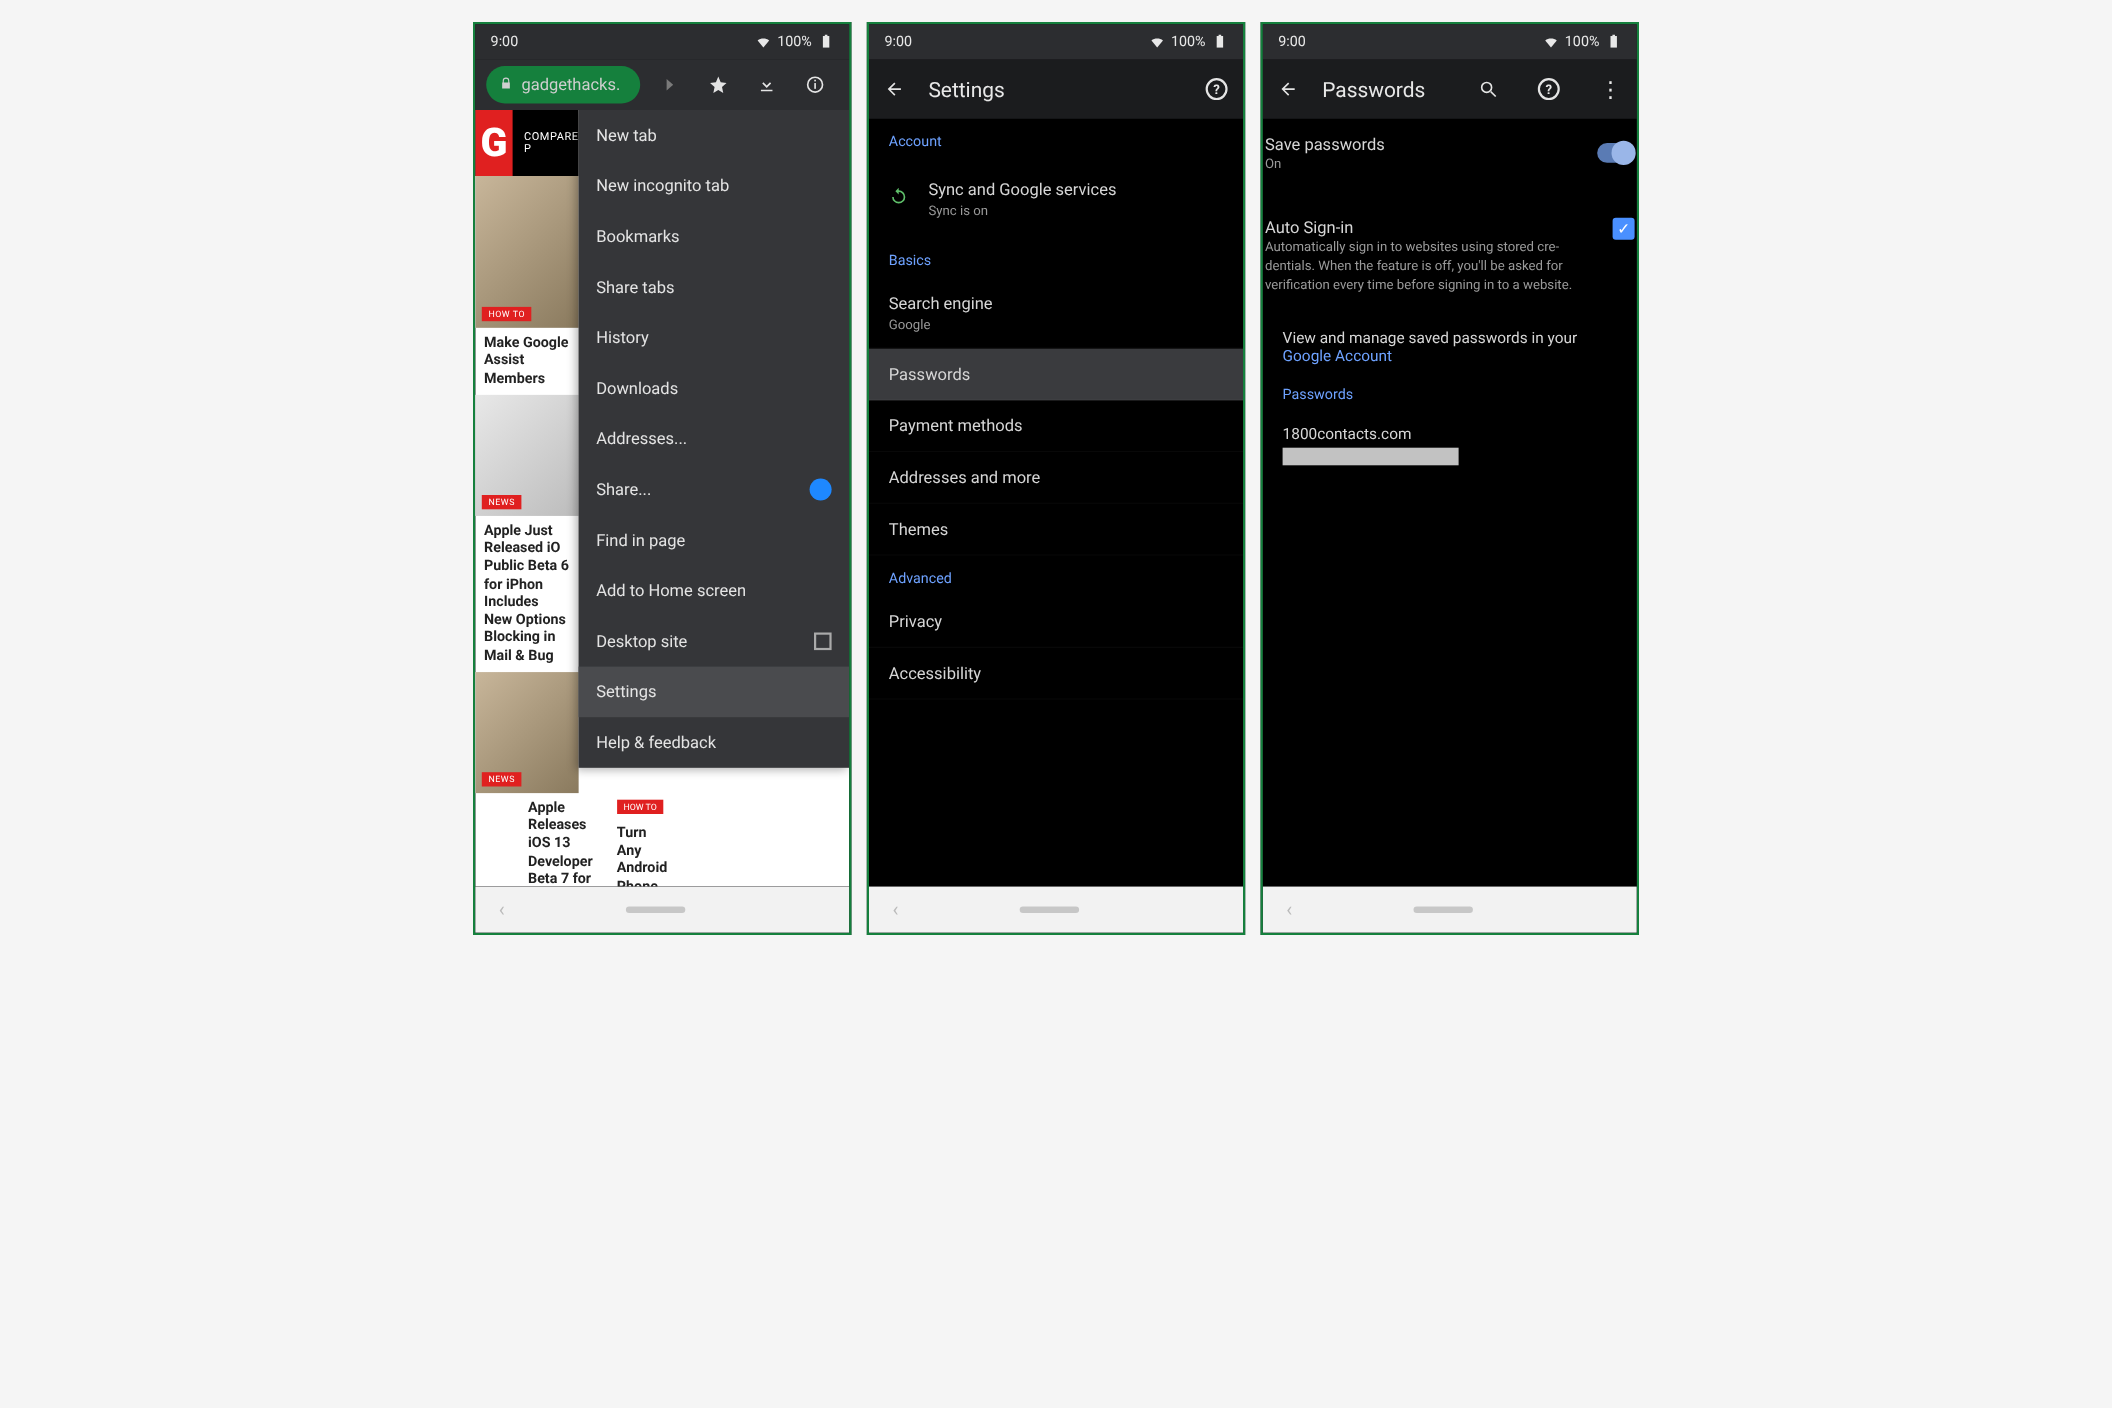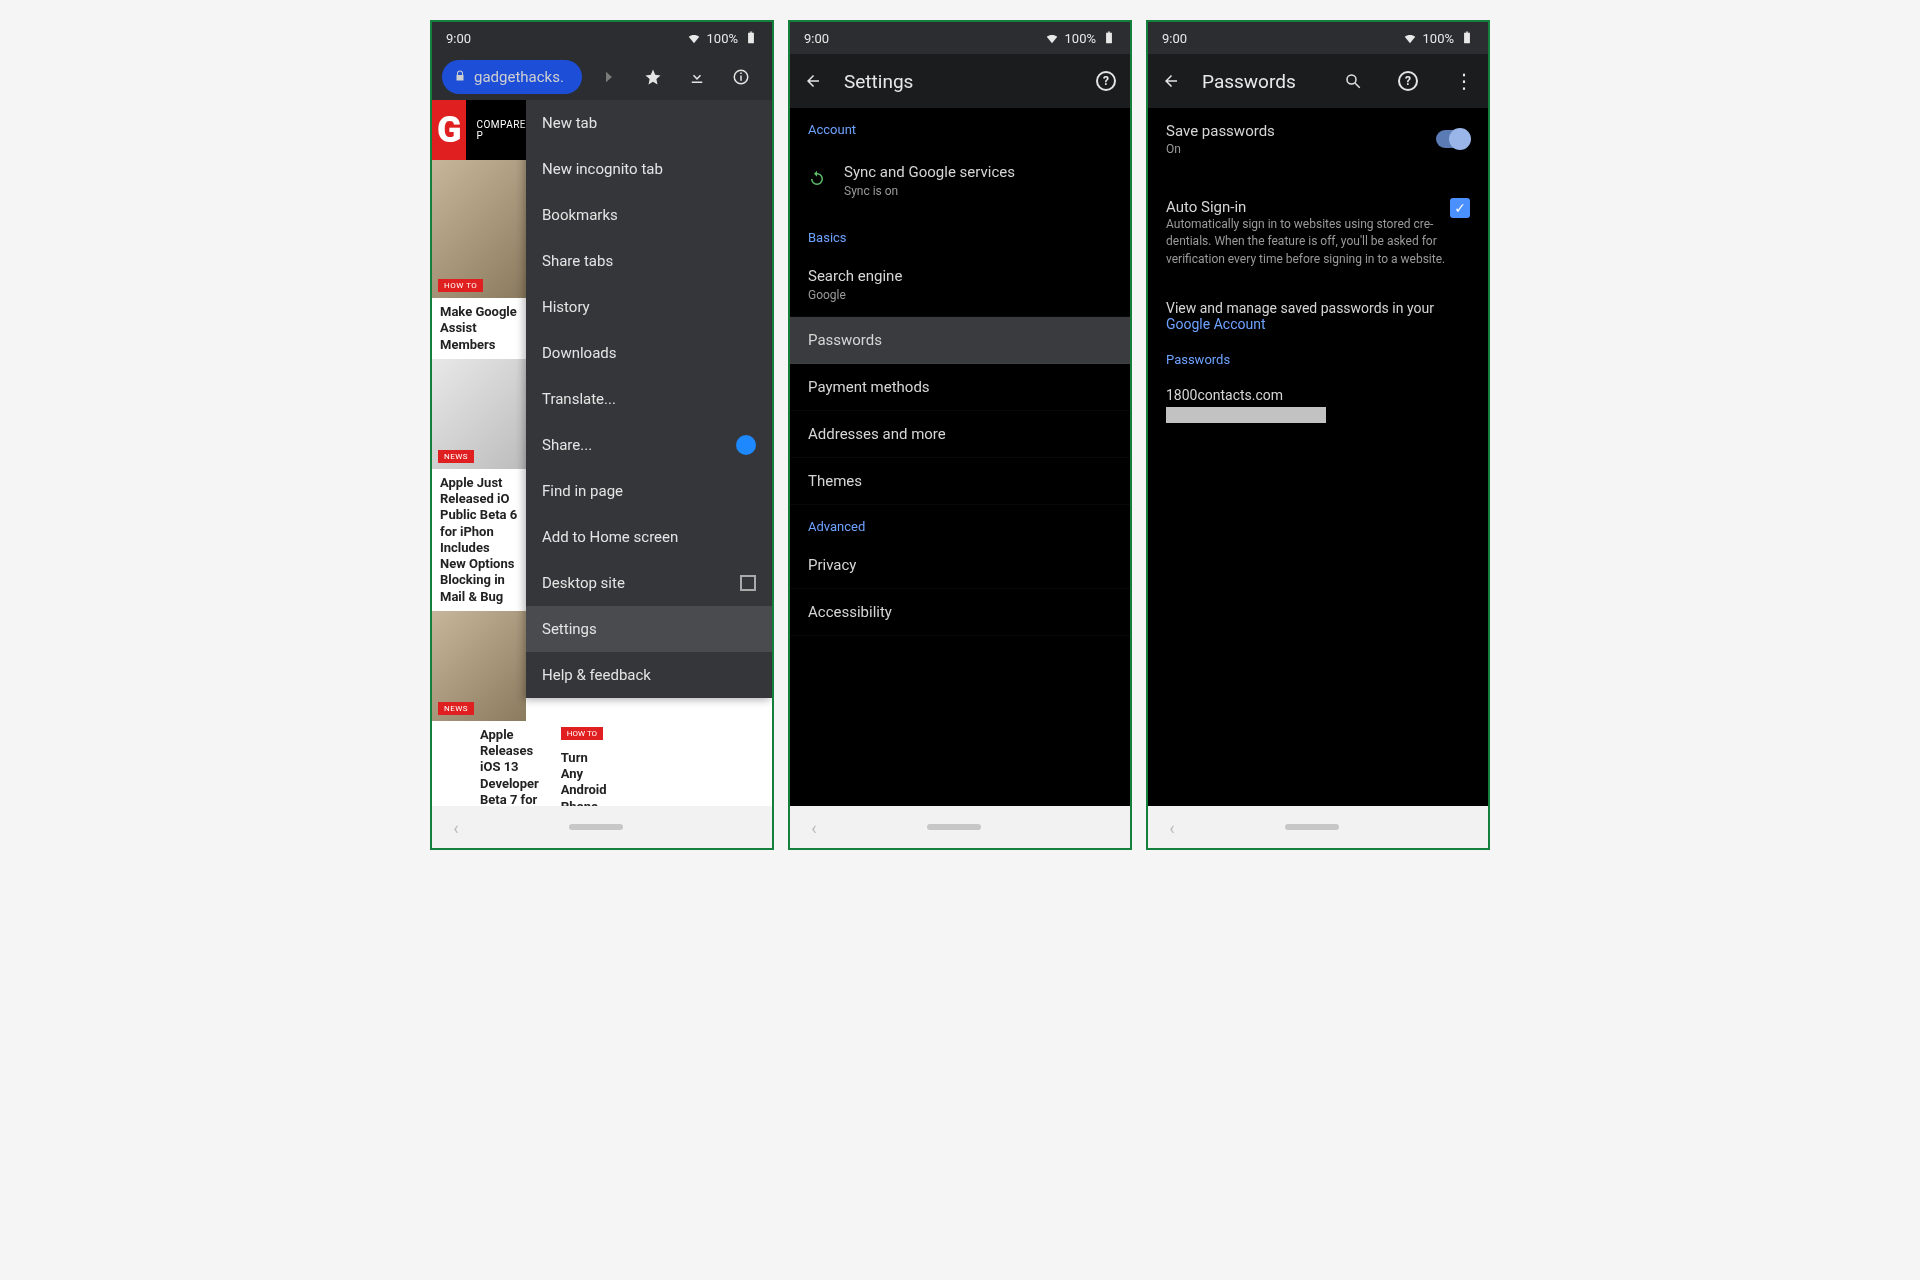--- a/index.html
+++ b/index.html
@@ -41,21 +41,21 @@
     height: 46px;
     background: #2c2d30;
     display: flex;
     align-items: center;
     padding: 0 10px;
     color: #cfcfcf;
     font-size: 15px;
     gap: 8px;
   }
   .url-pill {
-    background: #1d4ed8;
+    background: #15803d;
     border-radius: 18px;
     height: 34px;
     display: flex;
     align-items: center;
     padding: 0 12px;
     flex: 0 0 auto;
     width: 140px;
     overflow: hidden;
     gap: 8px;
   }
@@ -144,21 +144,21 @@
     padding: 14px 18px; font-size: 15px; border-bottom: 1px solid rgba(255,255,255,.03);
   }
   .settings-item.highlight { background: #3a3b3e; }
   .settings-sub { font-size: 12px; color: #9a9a9a; margin-top: 3px; }
   .sync-row { display: flex; align-items: center; gap: 18px; padding: 18px; }
   .sync-icon svg { width: 18px; height: 18px; }
 
   
   .toggle-row {
     display: flex; align-items: center; justify-content: space-between;
-    padding: 14px 18px;
+    padding: 14px 2px;
   }
   .toggle-row .txt { font-size: 15px; }
   .toggle-row .sub { font-size: 12px; color: #9a9a9a; margin-top: 2px; }
   .switch {
     width: 34px; height: 18px; background: #5a7bb4; border-radius: 9px;
     position: relative;
   }
   .switch::after {
     content: ""; position: absolute; right: -1px; top: -2px;
     width: 22px; height: 22px; background: #9ab6e8; border-radius: 50%;
@@ -252,21 +252,21 @@
       <div class="menu-item">
           <span>Share tabs</span>
         </div>
       <div class="menu-item">
           <span>History</span>
         </div>
       <div class="menu-item">
           <span>Downloads</span>
         </div>
       <div class="menu-item">
-          <span>Translate...</span>
+          <span>Addresses...</span>
         </div>
       <div class="menu-item">
           <span>Share...</span>
           <span class="share-bubble"></span>
         </div>
       <div class="menu-item">
           <span>Find in page</span>
         </div>
       <div class="menu-item">
           <span>Add to Home screen</span>

